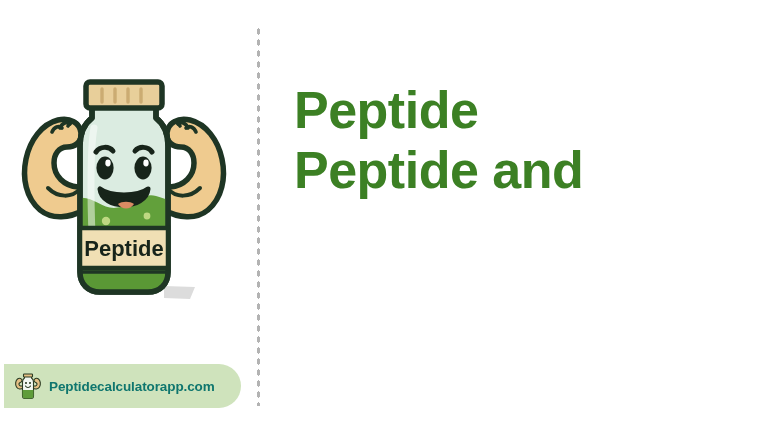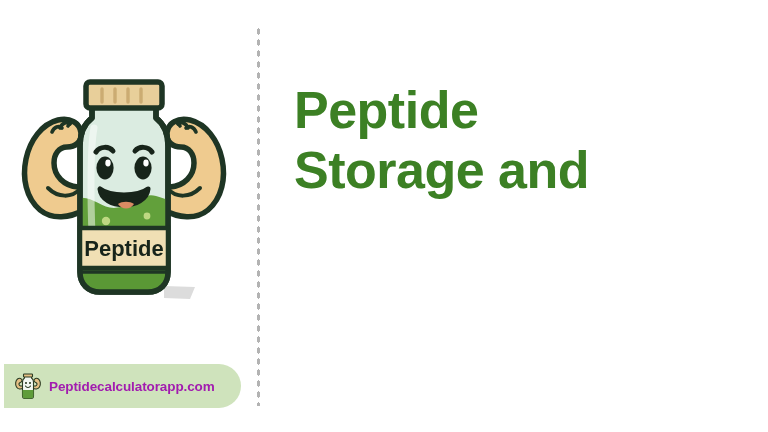--- a/index.html
+++ b/index.html
@@ -83,21 +83,21 @@
     background: #cfe3bc;
     border-radius: 0 22px 22px 0;
   }
   .badge-icon {
     display: block;
     width: 28px;
     height: 30px;
     flex: 0 0 auto;
   }
   .badge-text {
-    color: #a21caf;
+    color: #0f766e;
     font-family: "Liberation Sans", sans-serif;
     font-size: 13.5px;
     font-weight: bold;
     letter-spacing: -0.1px;
     white-space: nowrap;
   }
 </style>
 </head>
 <body>
 
@@ -227,21 +227,21 @@
           <text x="110" y="198" text-anchor="middle" font-family="Liberation Sans, sans-serif" font-size="22" font-weight="bold" fill="#17241a">Peptide</text>
         </g>
       </svg>
     </div>
   </div>
 
   <div class="divider"></div>
 
   <div class="title-block">
     <span class="title-line">Peptide</span>
-    <span class="title-line">Storage and</span>
+    <span class="title-line">Peptide and</span>
   </div>
 
   <div class="footer-badge">
     <svg class="badge-icon" viewBox="0 0 56 60" xmlns="http://www.w3.org/2000/svg">
 
       <path d="M19 34 C 14 37, 8 37, 5 32 C 2 27, 3 19, 7 16 C 11 13, 16 15, 16 19
                C 16 22, 13 23, 11 24 C 9 26, 10 29, 13 30 L 19 30 Z" fill="#e3bf85" stroke="#2a3a22" stroke-width="2.2" stroke-linejoin="round"></path>
       <path d="M37 34 C 42 37, 48 37, 51 32 C 54 27, 53 19, 49 16 C 45 13, 40 15, 40 19
                C 40 22, 43 23, 45 24 C 47 26, 46 29, 43 30 L 37 30 Z" fill="#e3bf85" stroke="#2a3a22" stroke-width="2.2" stroke-linejoin="round"></path>
 

